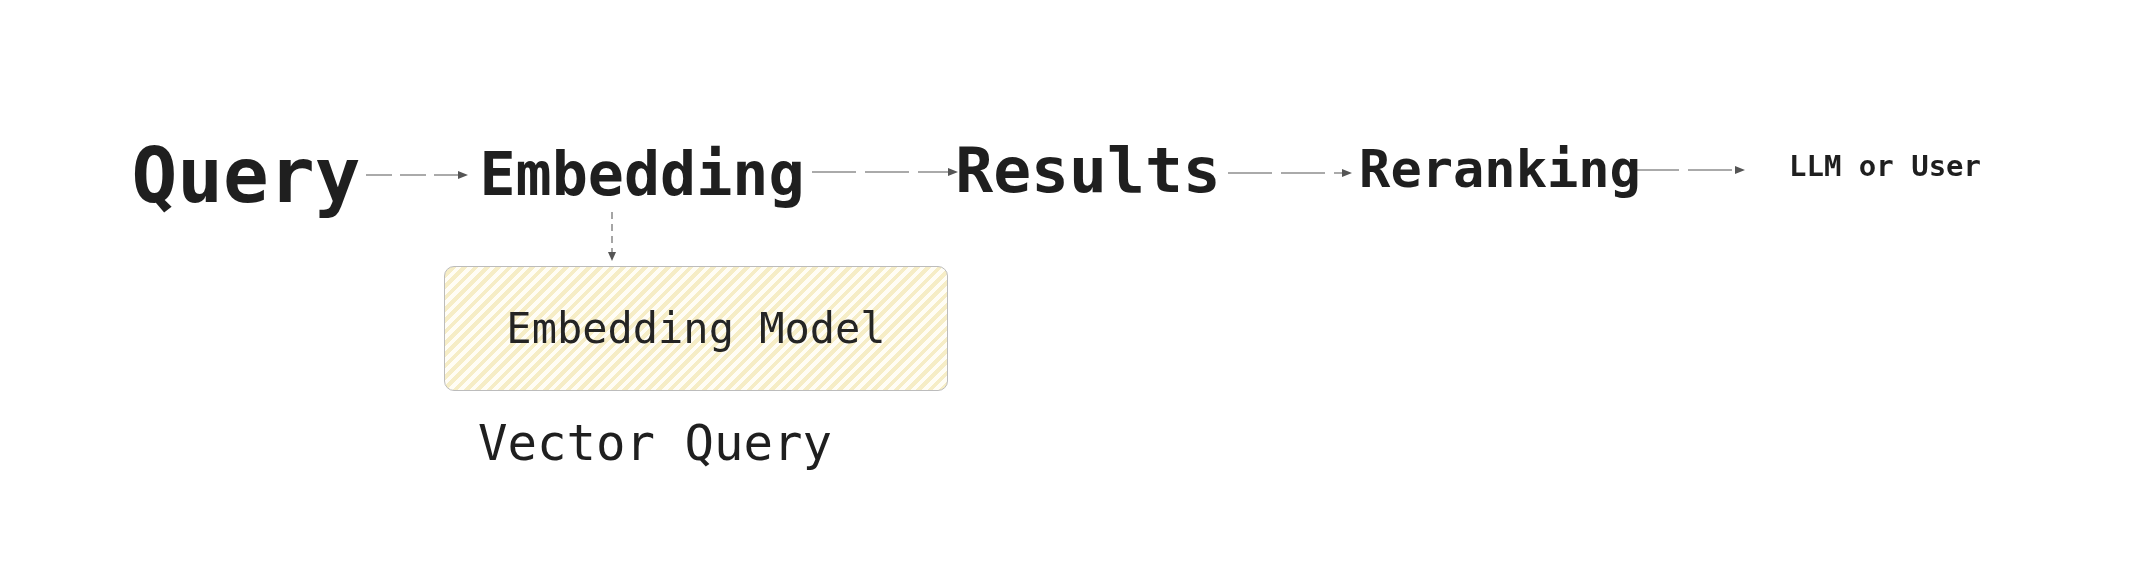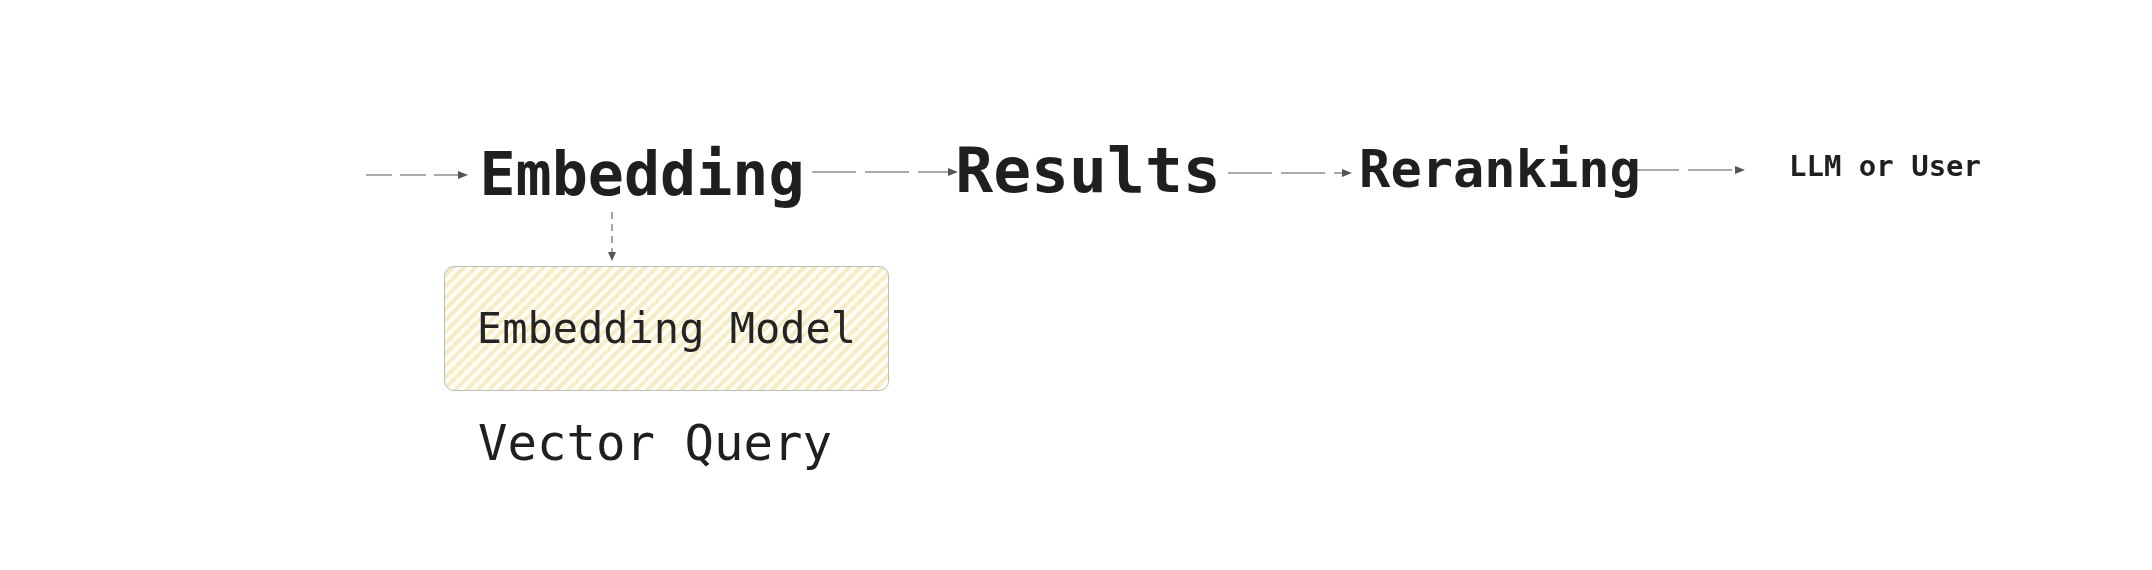--- a/index.html
+++ b/index.html
@@ -43,21 +43,21 @@
   .n-query     { left: 246px;  top: 176px; font-size: 76px; }
   .n-retriever { left: 642px;  top: 174px; font-size: 60px; }
   .n-results   { left: 1088px; top: 170px; font-size: 63px; }
   .n-reranking { left: 1500px; top: 169px; font-size: 52px; }
   .n-llm       { left: 1885px; top: 166px; font-size: 29px; }
 
   .embed-box {
     position: absolute;
     left: 444px;
     top: 266px;
-    width: 445px;
+    width: 504px;
     height: 125px;
     box-sizing: border-box;
     border: 1.5px solid #bcbcbc;
     border-radius: 10px;
     background: repeating-linear-gradient(
       135deg,
       #fffdf5 0px,
       #fffdf5 4px,
       #f6edc6 4px,
       #f6edc6 8px
@@ -106,20 +106,21 @@
     <g>
       <line x1="1635" y1="170" x2="1735" y2="170" stroke-dasharray="44 9"></line>
       <polygon points="1745,170 1735,166 1735,174"></polygon>
     </g>
     <g>
       <line x1="612" y1="212" x2="612" y2="252" stroke-dasharray="7 5" stroke="#b0b0b0"></line>
       <polygon points="612,261 608,252 616,252" fill="#7a7a7a"></polygon>
     </g>
   </svg>
 
+  <div class="node n-query">Query</div>
 
   <div class="node n-retriever">Embedding</div>
 
   <div class="node n-results">Results</div>
 
   <div class="node n-reranking">Reranking</div>
 
   <div class="node n-llm">LLM or User</div>
 
   <div class="embed-box">

